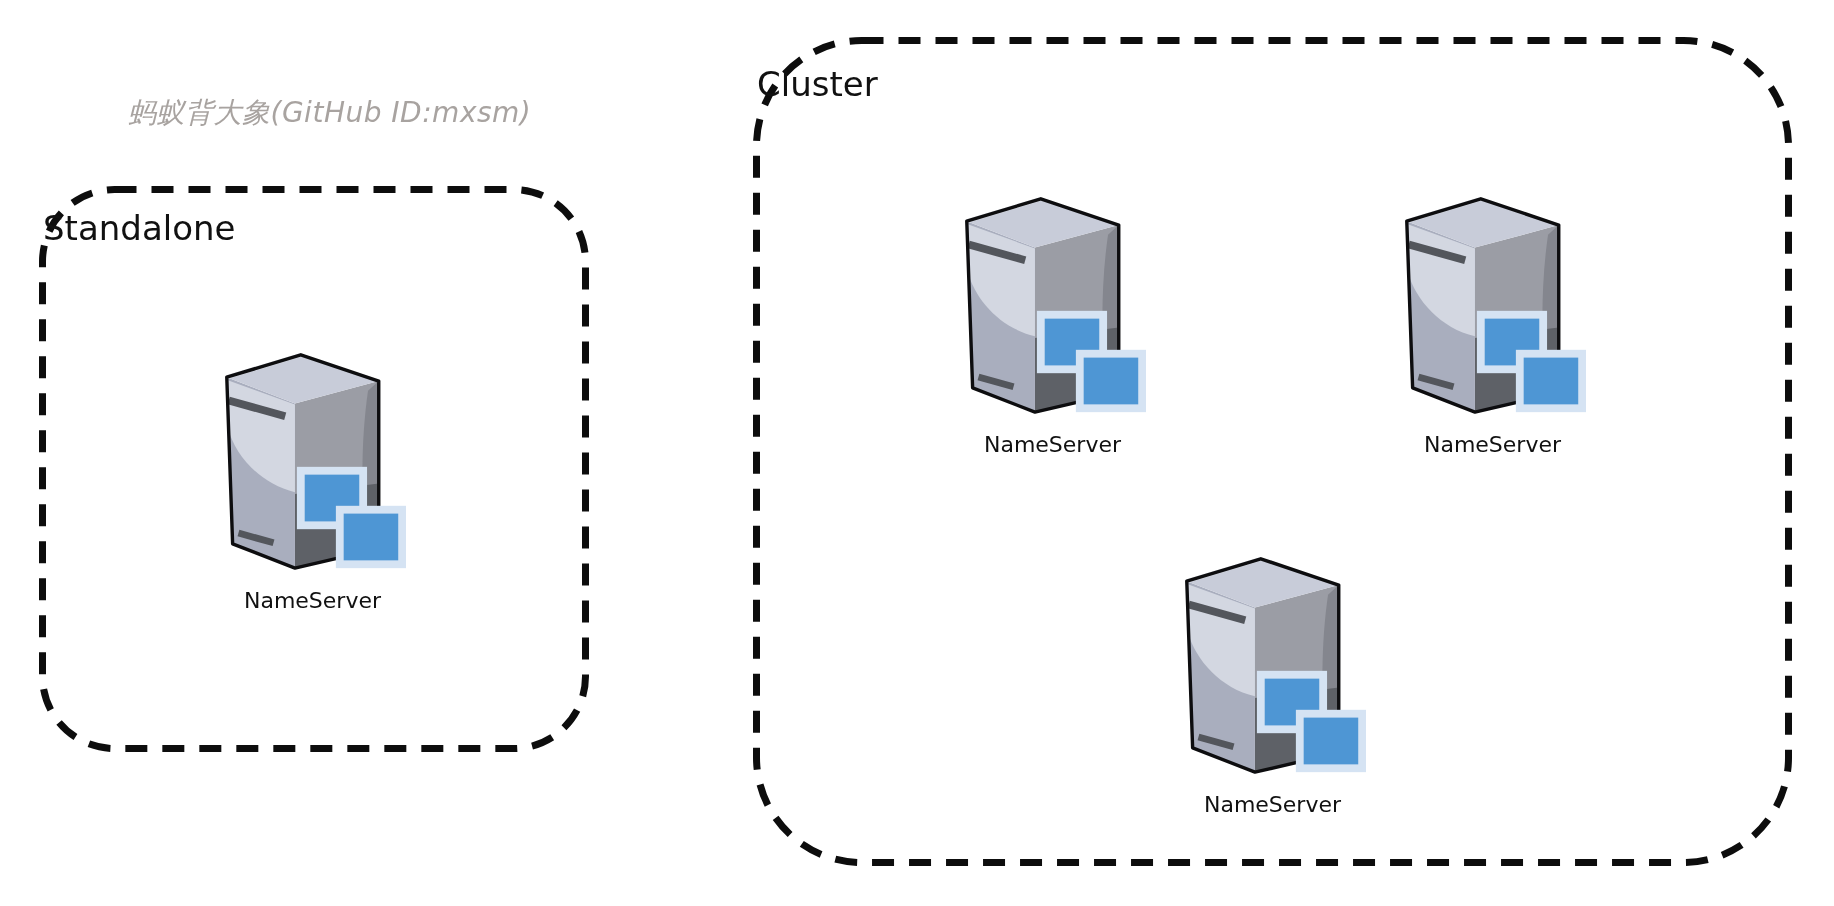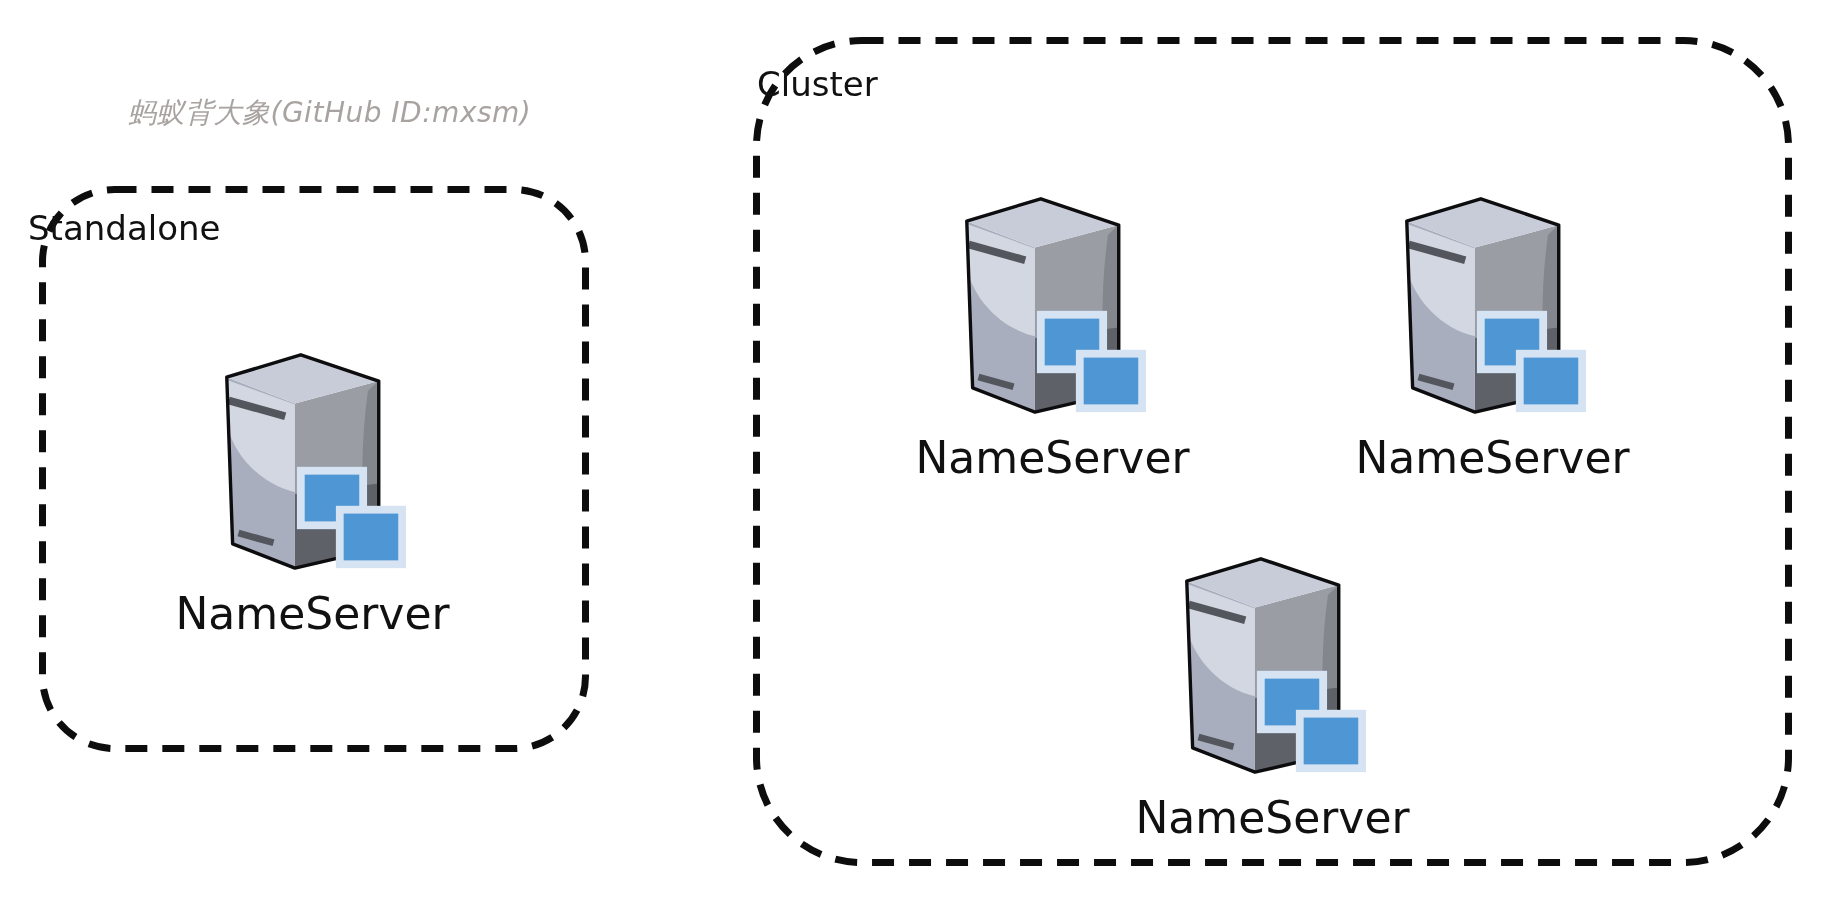--- a/index.html
+++ b/index.html
@@ -44,21 +44,21 @@
 
   .node {
     position: absolute;
     width: 215px;
     display: flex;
     flex-direction: column;
     align-items: center;
   }
   .node-label {
     margin-top: 14px;
-    font-size: 44px;
+    font-size: 22px;
     color: #111111;
     white-space: nowrap;
   }
   .server-icon { display: block; }
   .defs-holder { position: absolute; width: 0; height: 0; overflow: hidden; }
 </style>
 </head>
 <body>
 
 <svg class="defs-holder" aria-hidden="true">
@@ -86,21 +86,21 @@
   </defs>
 </svg>
 
 <div class="canvas">
 
   <div class="watermark">蚂蚁背大象(GitHub ID:mxsm)</div>
 
   <svg class="group-border" style="left:39px; top:186px;" width="550" height="566">
     <rect x="3.5" y="3.5" width="543" height="559" rx="72"></rect>
   </svg>
-  <div class="group-label" style="left:28px; top:208px; width:542px;">Standalone</div>
+  <div class="group-label" style="left:43px; top:208px; width:542px;">Standalone</div>
 
   <div class="node" style="left:205px; top:348px;">
     <svg class="server-icon" width="195" height="226" viewBox="0 0 200 232">
       <use href="#server-3d"></use>
     </svg>
     <div class="node-label">NameServer</div>
   </div>
 
   <svg class="group-border" style="left:753px; top:37px;" width="1040" height="830">
     <rect x="3.5" y="3.5" width="1032" height="822" rx="105"></rect>

